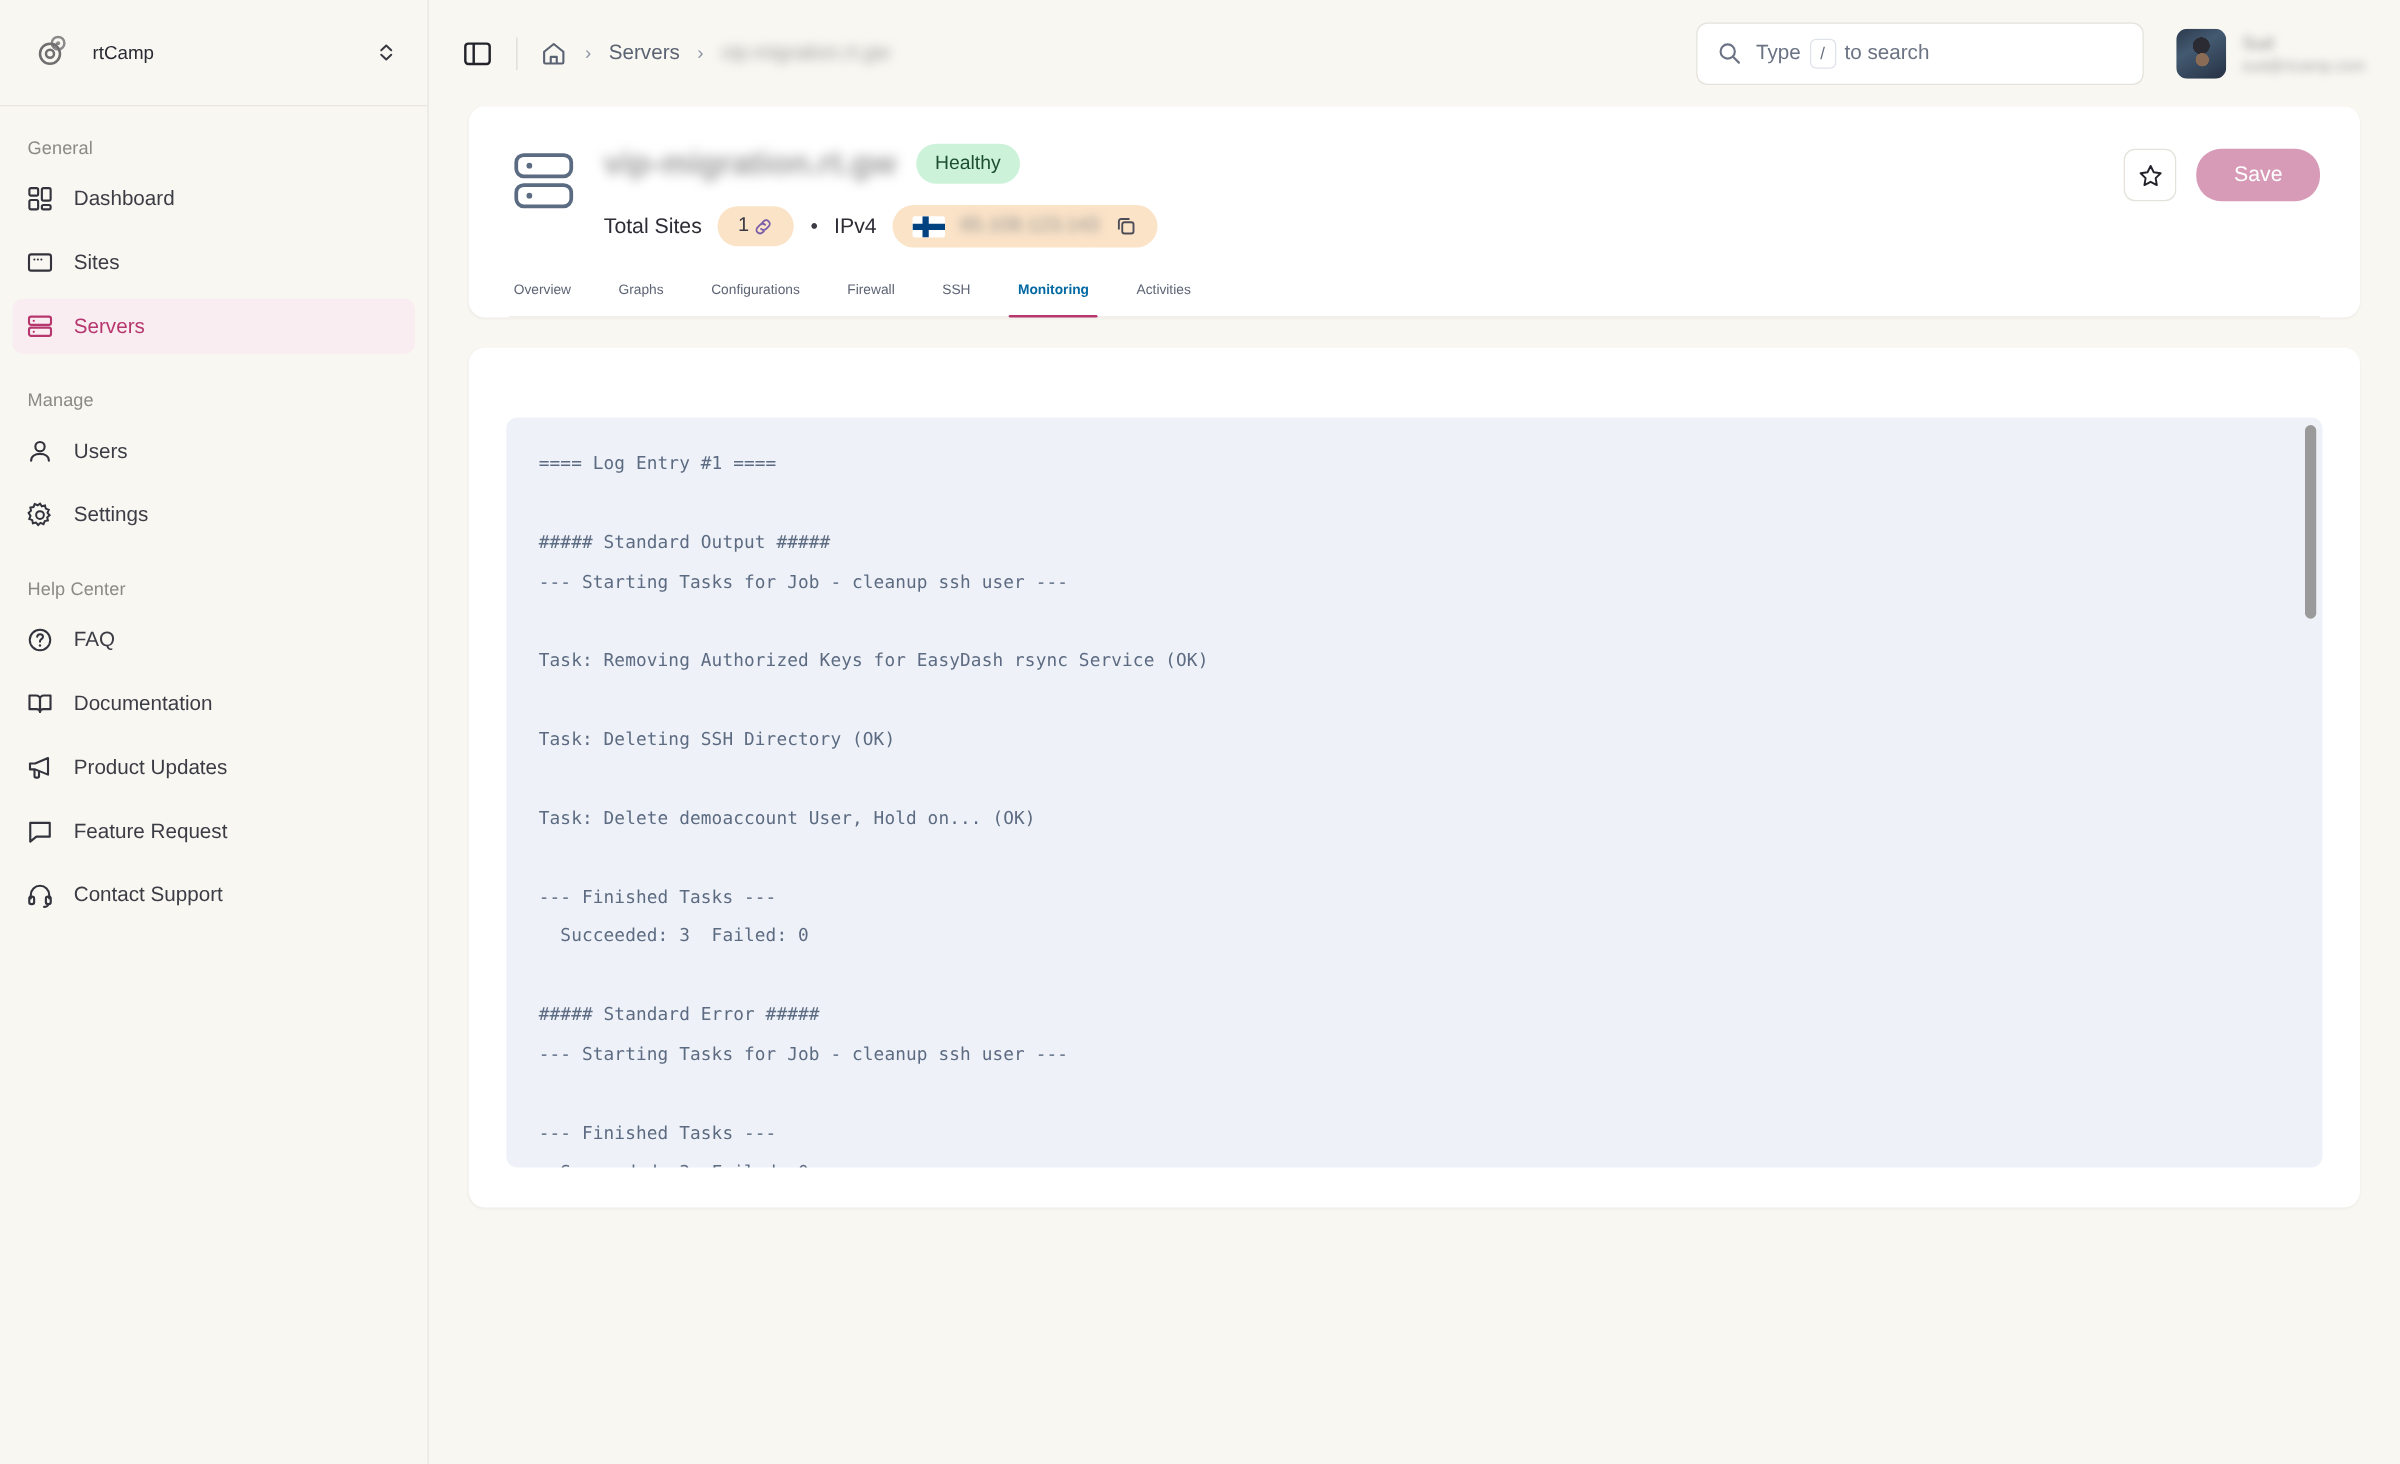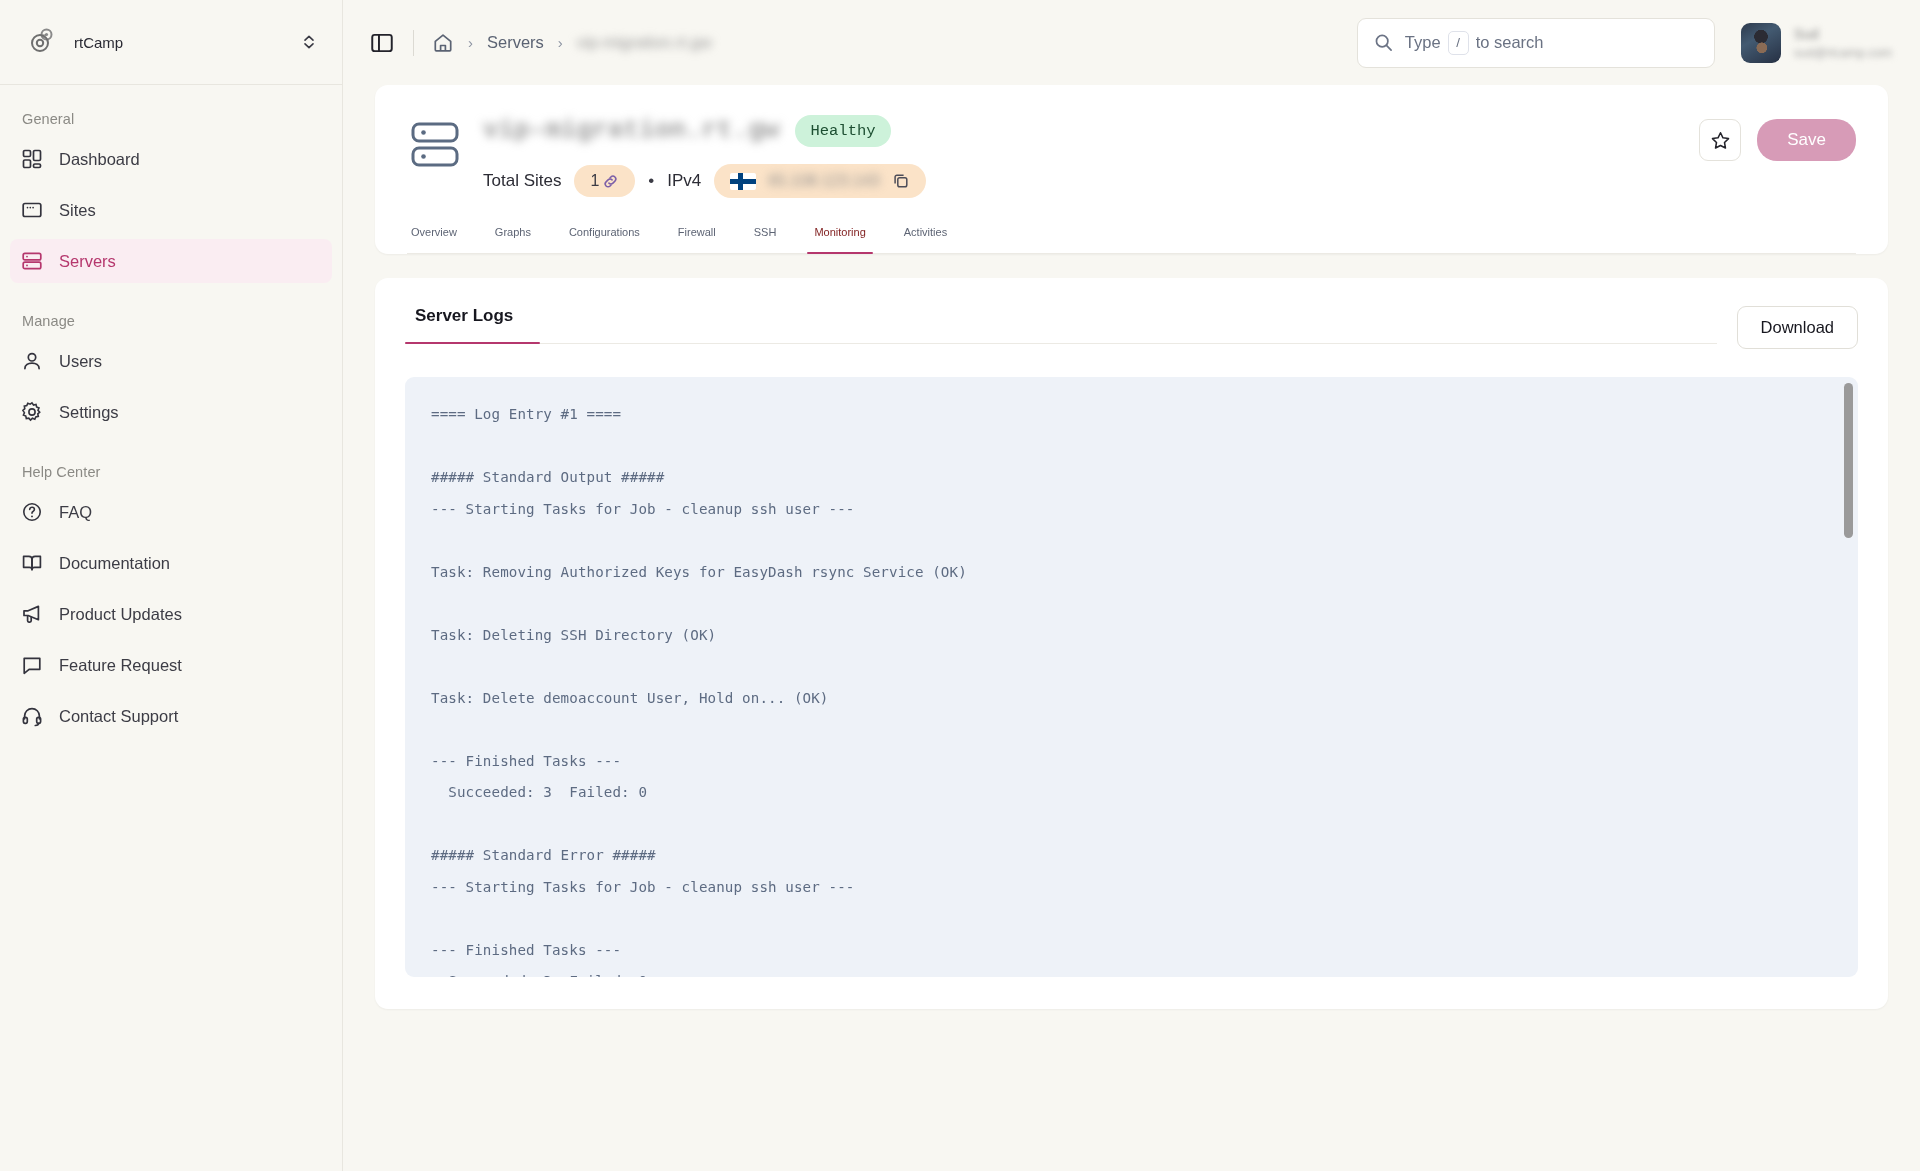--- a/index.html
+++ b/index.html
@@ -115,21 +115,21 @@
 
   .card {
     background: #fff; border-radius: 13px;
     box-shadow: 0 1px 2px rgba(30,30,40,.05);
   }
 
   .server-card { padding: 30px 32px 0 32px; margin-bottom: 0; }
   .server-head { display: flex; align-items: flex-start; }
   .server-glyph { width: 56px; height: 56px; color: #5b6b82; flex-shrink: 0; margin-top: 2px; }
   .server-info { margin-left: 20px; flex: 1; }
-  .server-title-row { display: flex; align-items: flex-start; gap: 16px; font-family: Liberation Mono, monospace; }
+  .server-title-row { display: flex; align-items: flex-start; gap: 16px; }
   .server-name {
     font-size: 26px; font-weight: 600; color: #9a9a9a;
     filter: blur(4.6px); user-select: none;
   }
   .badge-healthy {
     background: #cdf2da; color: #1d4f32;
     font-size: 15.5px; font-weight: 500;
     padding: 7px 15px; border-radius: 18px;
   }
   .server-sub {
@@ -182,21 +182,21 @@
     display: flex; align-items: flex-end; gap: 0;
     margin-top: 28px; border-bottom: 1px solid #eceae4;
     padding-left: 2px;
   }
   .tab {
     font-size: 11px; color: #5d6474; padding: 0 19px 15px 19px;
     cursor: pointer; position: relative; background: none; border: none;
     font-family: "Liberation Sans", sans-serif;
   }
   .tab:first-child { padding-left: 2px; }
-  .tab.active { color: #7f1d1d; font-weight: 400; }
+  .tab.active { color: #0369a1; font-weight: 700; }
   .tab.active::after {
     content: ""; position: absolute; left: 12px; right: 12px; bottom: -1px;
     height: 2.5px; background: #b5376d; border-radius: 2px;
   }
   .tab:first-child.active::after { left: 0; }
 
   .logs-card { margin-top: 24px; padding: 28px 30px 32px 30px; }
   .logs-head { display: flex; align-items: flex-start; justify-content: space-between; }
   .logs-tabs { border-bottom: 1px solid #eceae4; flex: 1; display: flex; }
   .logs-tab {
@@ -494,26 +494,20 @@
           <button class="tab">Graphs</button>
           <button class="tab">Configurations</button>
           <button class="tab">Firewall</button>
           <button class="tab">SSH</button>
           <button class="tab active">Monitoring</button>
           <button class="tab">Activities</button>
         </div>
       </section>
 
       <section class="card logs-card">
-        <div class="logs-head">
-          <div class="logs-tabs">
-            <span class="logs-tab">Server Logs</span>
-          </div>
-          <button class="download-btn">Download</button>
-        </div>
 
         <div class="log-viewport">
           <pre class="log-pre">==== Log Entry #1 ====
 
 ##### Standard Output #####
 --- Starting Tasks for Job - cleanup ssh user ---
 
 Task: Removing Authorized Keys for EasyDash rsync Service (OK)
 
 Task: Deleting SSH Directory (OK)

